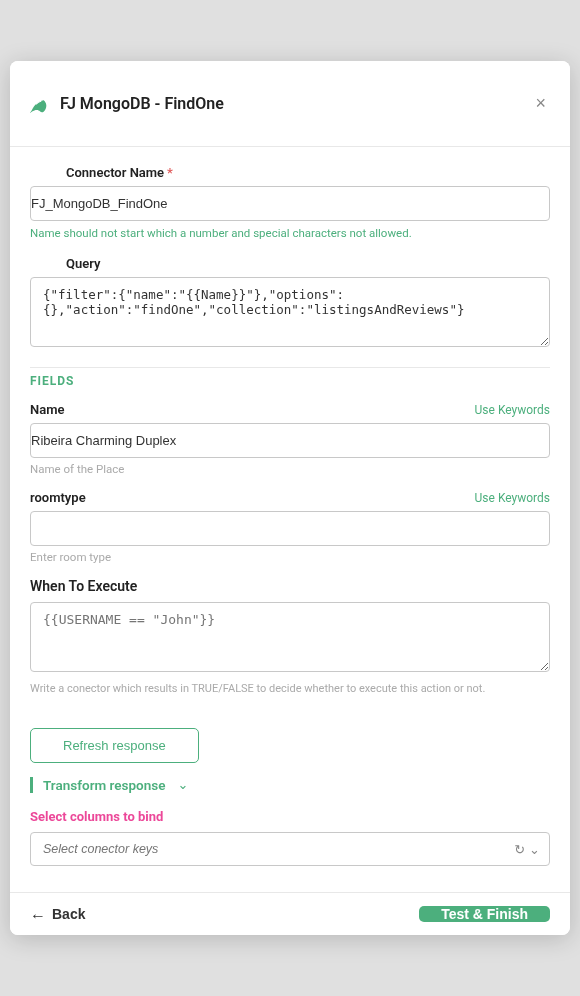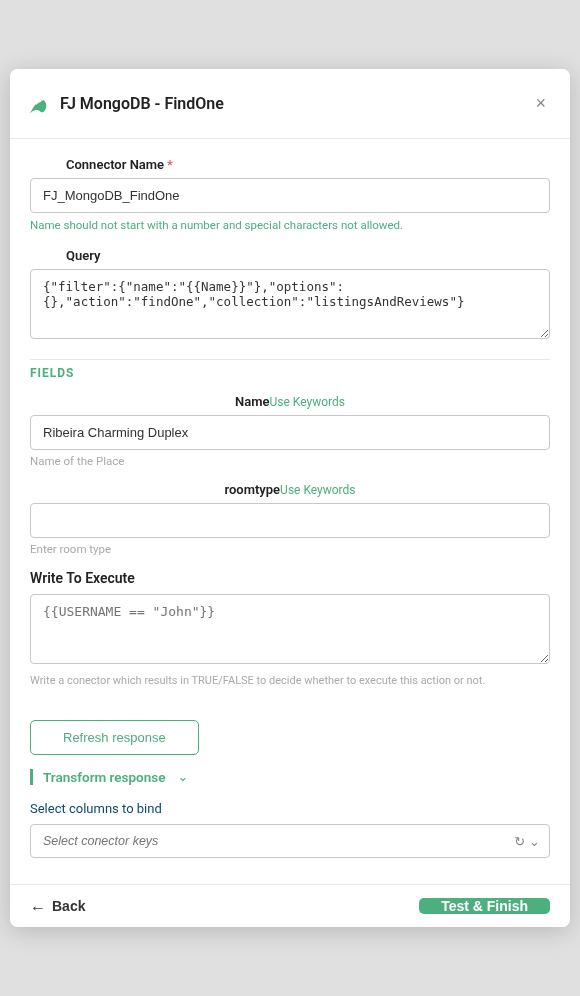--- a/index.html
+++ b/index.html
@@ -16,21 +16,21 @@
       background: #fff;
       border-radius: 8px;
       box-shadow: 0 4px 24px rgba(0,0,0,0.18);
       overflow: hidden;
       display: flex;
       flex-direction: column;
     }
     .modal-header {
       display: flex;
       align-items: center;
-      padding: 22px 18px;
+      padding: 30px 18px;
       border-bottom: 1px solid #e8e8e8;
       background: #fff;
     }
     .modal-header-icon {
       width: 22px;
       height: 22px;
       margin-right: 10px;
       flex-shrink: 0;
     }
     .modal-title {
@@ -67,21 +67,21 @@
       margin-left: 36px;
     }
     .required-star {
       color: #e05c5c;
       font-size: 13px;
     }
     .text-input {
       width: 100%;
       border: 1px solid #c8c8c8;
       border-radius: 4px;
-      padding: 9px 12px;
+      padding: 9px 0;
       font-size: 13px;
       color: #333;
       outline: none;
     }
     .hint-text {
       font-size: 11.5px;
       color: #4caf7d;
       margin-top: 5px;
     }
     .query-textarea {
@@ -104,21 +104,21 @@
       border-top: 1px solid #e8e8e8;
       padding-top: 6px;
       margin-bottom: 14px;
       margin-top: 4px;
     }
     .field-row {
       margin-bottom: 14px;
     }
     .field-row-header {
       display: flex;
-      justify-content: center;
+      justify-content: space-between;
       align-items: center;
       margin-bottom: 6px;
     }
     .field-row-name {
       font-size: 13px;
       font-weight: 600;
       color: #222;
     }
     .use-keywords-link {
       font-size: 12px;
@@ -184,22 +184,22 @@
     }
     .chevron-down {
       color: #4caf7d;
       font-size: 13px;
     }
     .select-columns-section {
       margin-bottom: 8px;
     }
     .select-columns-label {
       font-size: 13px;
-      font-weight: 400;
-      color: #0c4a6e;
+      font-weight: 700;
+      color: #ec4899;
       margin-bottom: 8px;
     }
     .select-keys-input-wrap {
       position: relative;
     }
     .select-keys-input {
       width: 100%;
       border: 1px solid #c8c8c8;
       border-radius: 4px;
       padding: 9px 40px 9px 12px;
@@ -271,21 +271,21 @@
 
   <div class="modal-body">
 
     
     <div class="field-group">
       <div class="field-label">
         <span>Connector Name</span>
         <span class="required-star">*</span>
       </div>
       <input class="text-input" type="text" value="FJ_MongoDB_FindOne" style="">
-      <div class="hint-text">Name should not start with a number and special characters not allowed.</div>
+      <div class="hint-text">Name should not start which a number and special characters not allowed.</div>
     </div>
 
     
     <div class="field-group">
       <div class="field-label">Query</div>
       <textarea class="query-textarea" style="">{"filter":{"name":"{{Name}}"},"options":{},"action":"findOne","collection":"listingsAndReviews"}</textarea>
     </div>
 
     
     <div class="fields-section-label">FIELDS</div>
@@ -305,21 +305,21 @@
       <div class="field-row-header">
         <span class="field-row-name">roomtype</span>
         <a class="use-keywords-link">Use Keywords</a>
       </div>
       <input class="text-input" type="text" style="">
       <div class="field-sub-hint">Enter room type</div>
     </div>
 
     
     <div class="field-group">
-      <div class="section-title">Write To Execute</div>
+      <div class="section-title">When To Execute</div>
       <textarea class="condition-textarea" placeholder="{{USERNAME == &quot;John&quot;}}" style=""></textarea>
       <div class="condition-hint">Write a conector which results in TRUE/FALSE to decide whether to execute this action or not.</div>
     </div>
 
     
     <button class="refresh-btn">Refresh response</button>
 
     
     <div class="transform-response-row">
       <span class="transform-label">Transform response</span>

